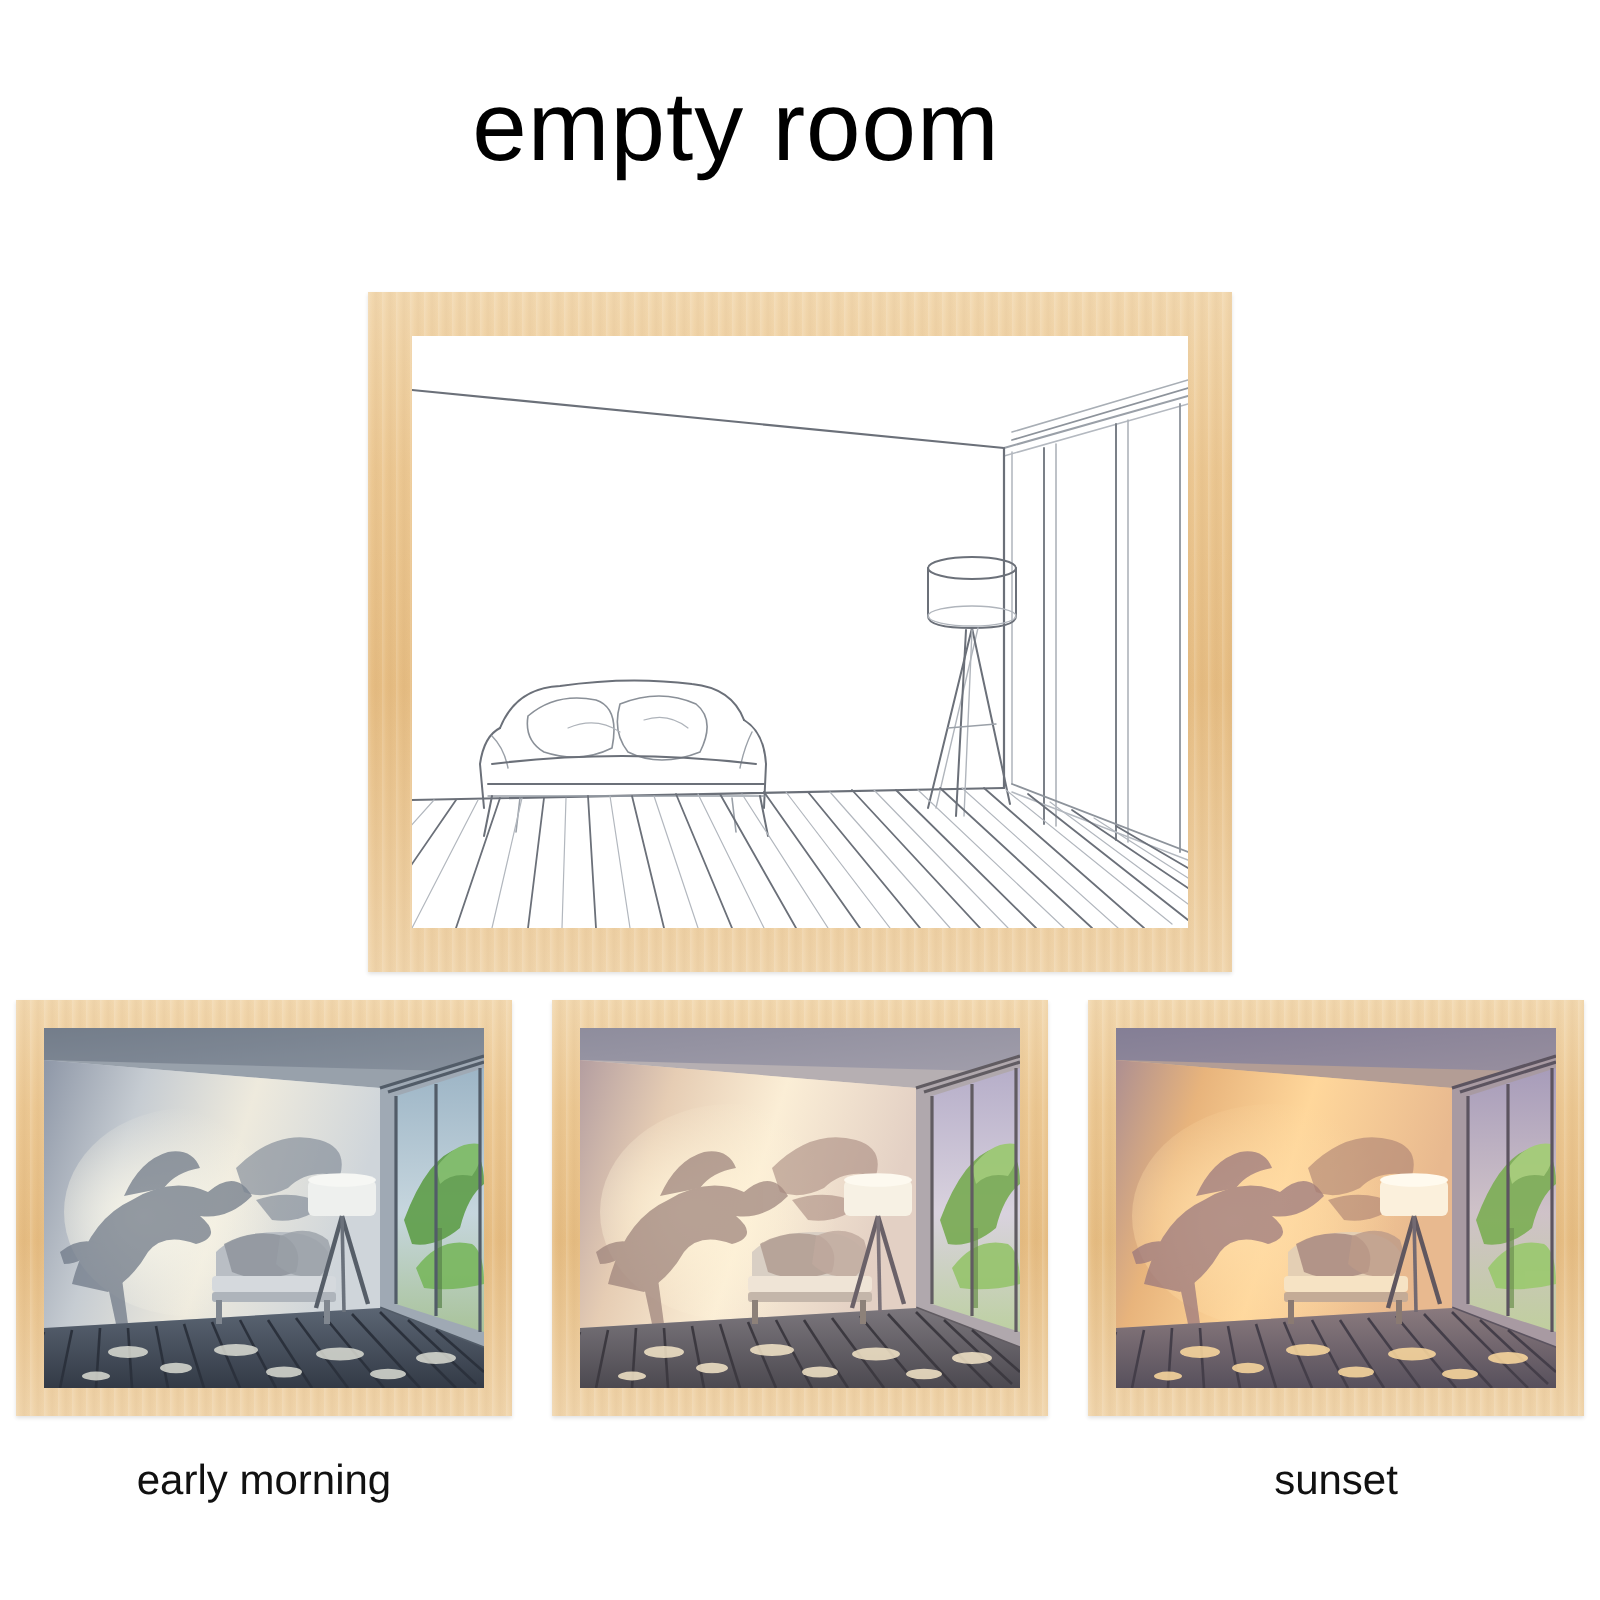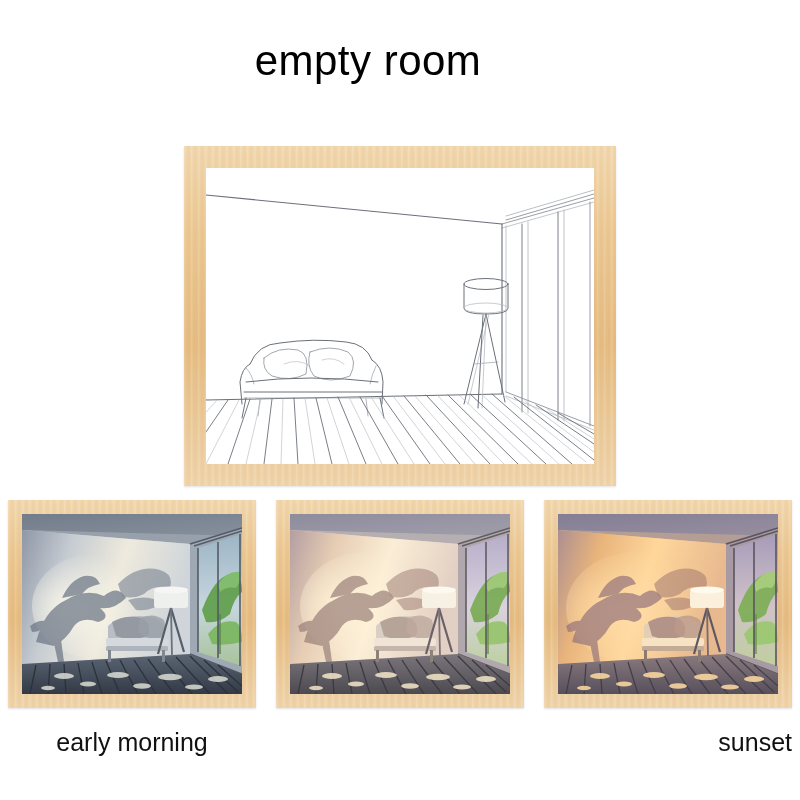--- a/index.html
+++ b/index.html
@@ -9,21 +9,21 @@
     font-family: "Liberation Sans", sans-serif;
     overflow: hidden;
   }
   #stage { position: relative; width: 800px; height: 800px; background: #fff; }
 
   
   .page-title {
     position: absolute;
     left: 0; top: 40px; width: 736px;
     text-align: center;
-    font-size: 42px;
+    font-size: 49px;
     font-weight: 400;
     letter-spacing: 0.5px;
     color: #000;
     line-height: 1;
   }
 
   
   .frame {
     position: absolute;
     background:
@@ -68,27 +68,27 @@
 
   .thumb-scene { position: absolute; inset: 0; overflow: hidden; }
   .thumb-scene svg { display:block; width:100%; height:100%; }
 
   
   .caption {
     position: absolute;
     top: 730px;
     width: 248px;
     text-align: center;
-    font-size: 25px;
+    font-size: 21px;
     color: #111;
     line-height: 1;
   }
   #cap-0 { left: 8px; }
   #cap-1 { left: 276px; }
-  #cap-2 { left: 544px; text-align: right; }
+  #cap-2 { left: 544px; }
 </style>
 </head>
 <body>
 
 <div id="stage">
 
   <div class="page-title">empty room</div>
 
   <div class="frame" id="main-frame">
     <div class="mat">

